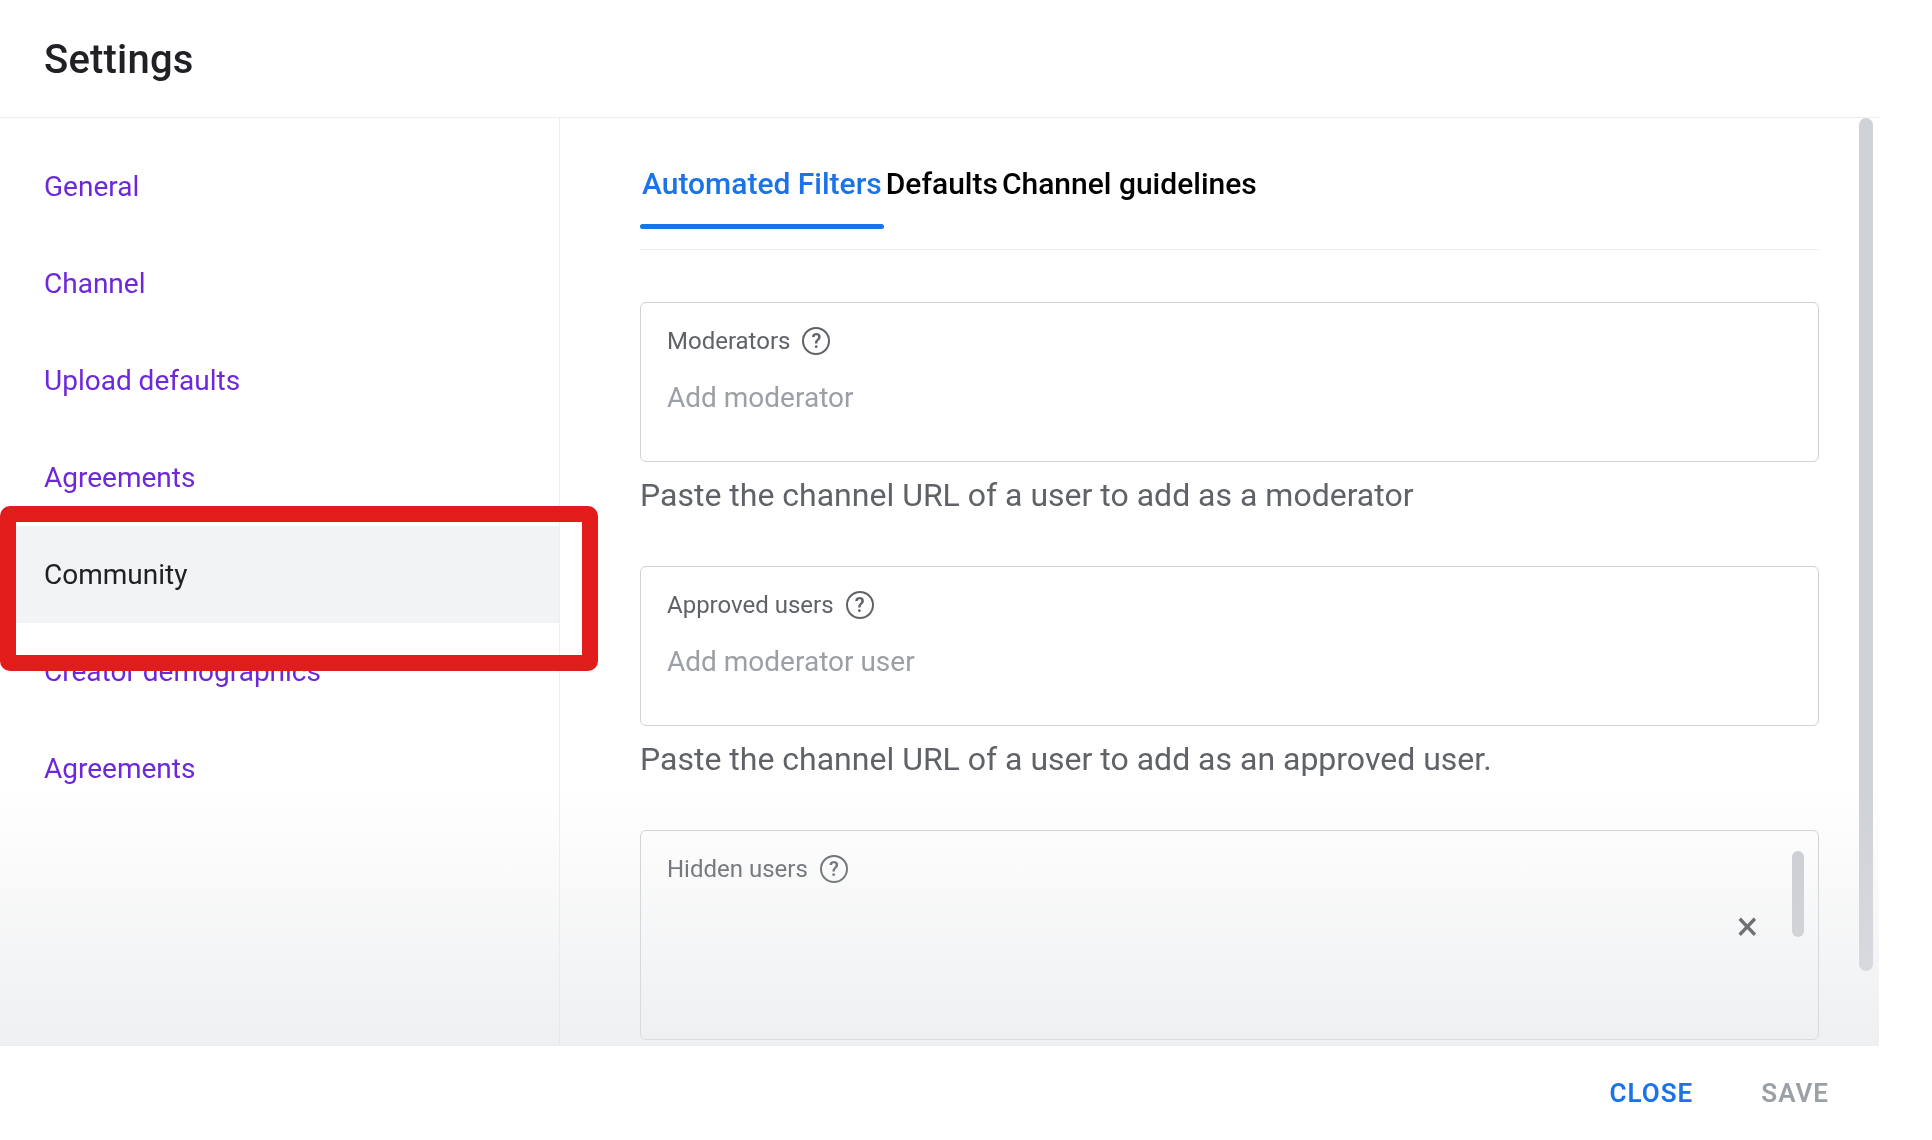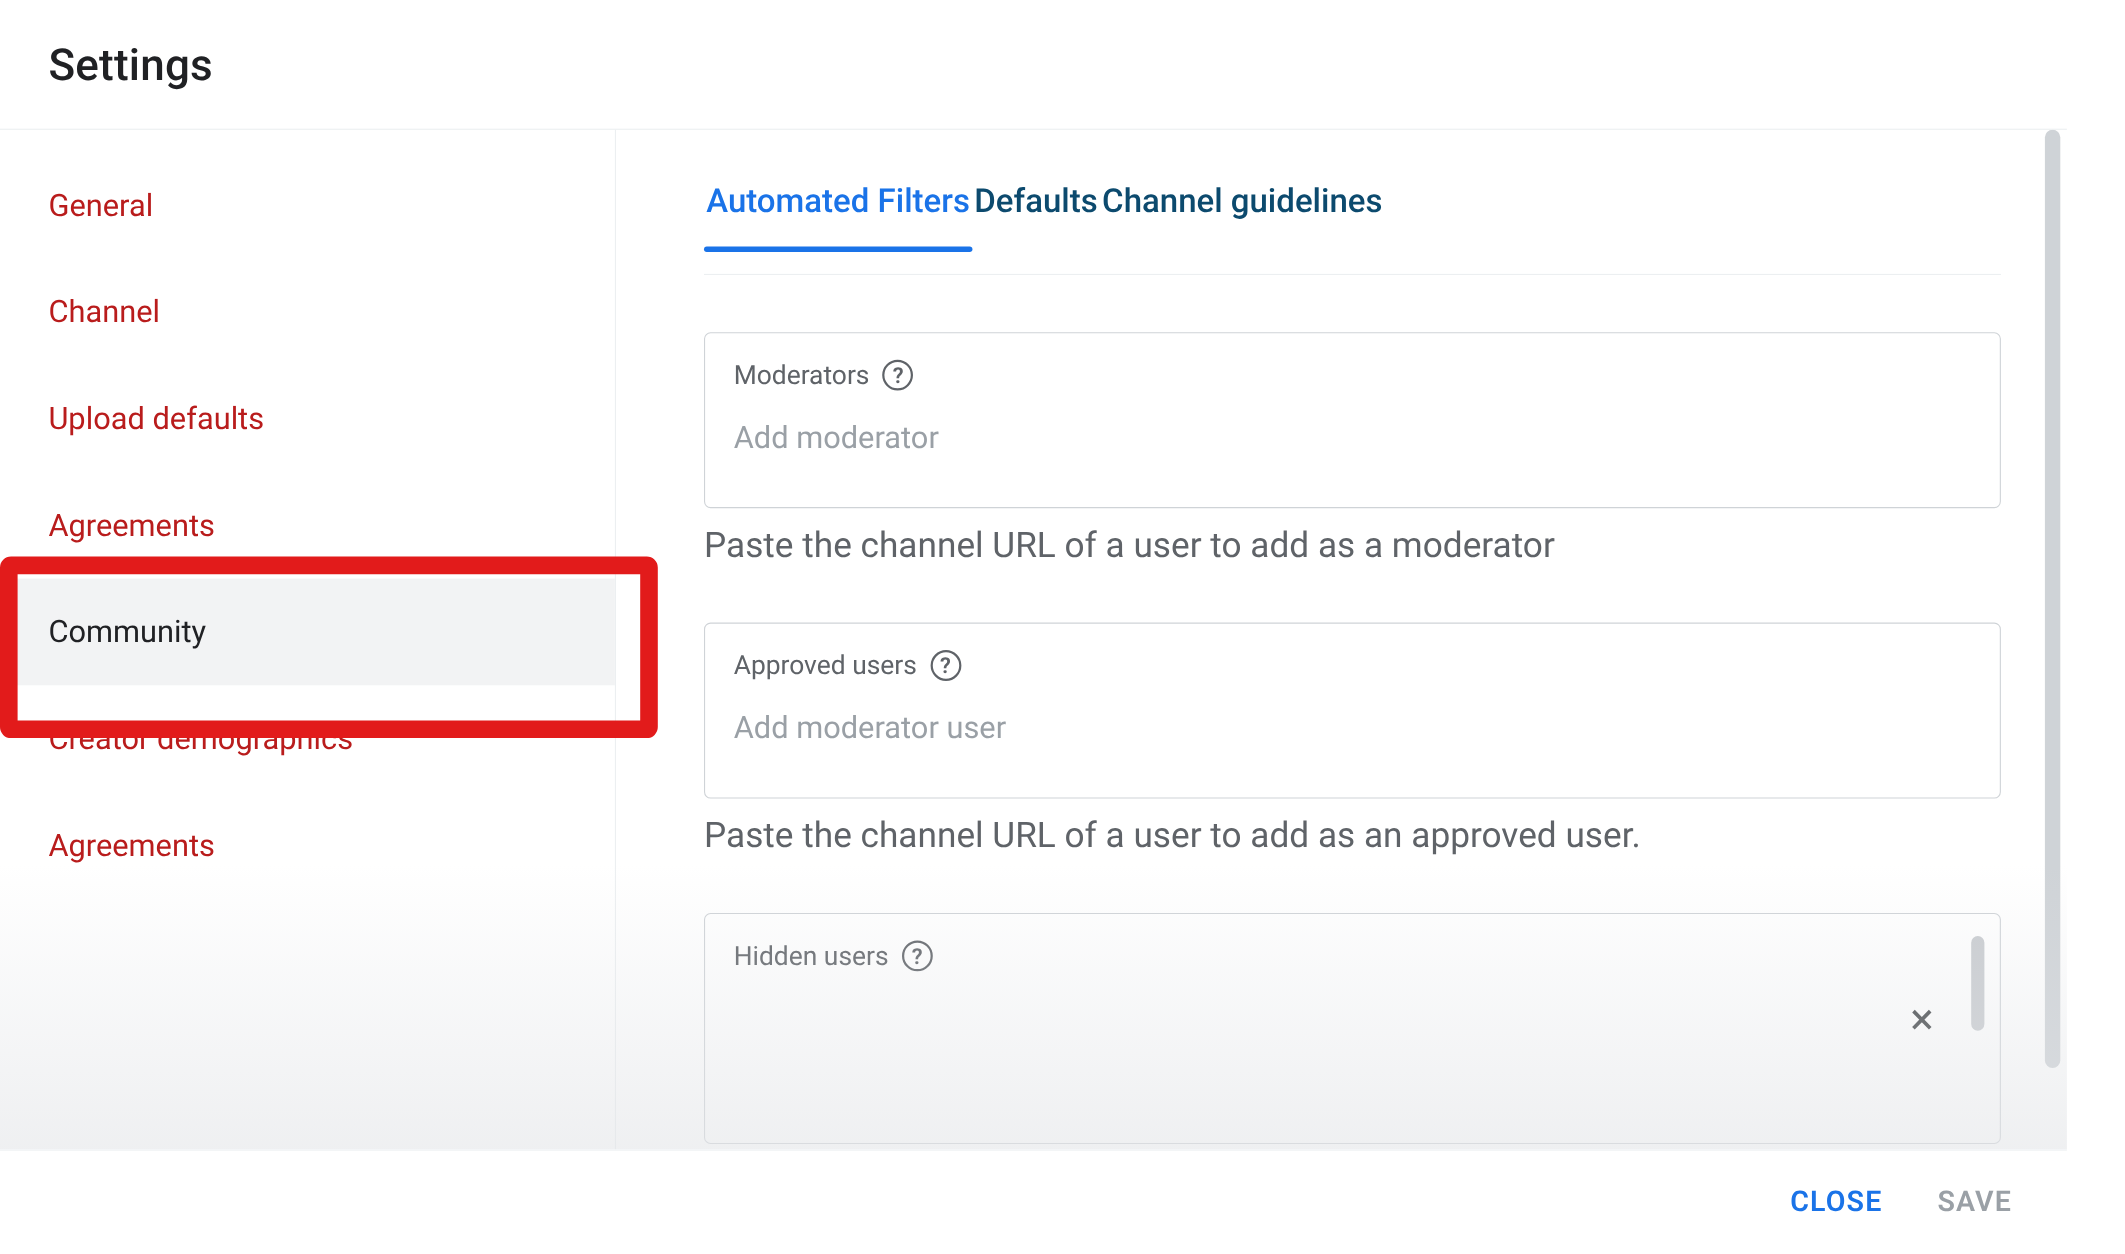--- a/index.html
+++ b/index.html
@@ -44,21 +44,21 @@
     border-right: 1px solid #eceff1;
     padding-top: 20px;
     position: relative;
   }
   .nav-item {
     height: 97px;
     padding-left: 44px;
     display: flex;
     align-items: center;
     font-size: 28px;
-    color: #b91c1c;
+    color: #6d28d9;
     cursor: pointer;
   }
   .nav-item.active {
     background: #f2f3f4;
     color: #202124;
   }
   
   .red-frame {
     position: absolute;
     left: 0;
@@ -81,21 +81,21 @@
 
   
   .tabs {
     display: flex;
     padding: 38px 0 22px;
     border-bottom: 1px solid #eceff1;
     font-size: 30px;
     font-weight: 500;
   }
   .tab {
-    color: #0c4a6e;
+    color: #000000;
     padding: 10px 2px 26px;
     cursor: pointer;
     position: relative;
   }
   .tab.active {
     color: #1a73e8;
   }
   .tab.active::after {
     content: "";
     position: absolute;
@@ -178,21 +178,21 @@
   }
 
   
   .footer {
     position: absolute;
     left: 0; right: 0; bottom: 0;
     height: 95px;
     display: flex;
     justify-content: flex-end;
     align-items: center;
-    gap: 50px;
+    gap: 68px;
     padding-right: 50px;
     border-top: 1px solid #eceff1;
     background: #fff;
   }
   .btn {
     font-size: 26px;
     font-weight: 600;
     letter-spacing: 1px;
     cursor: pointer;
     user-select: none;

